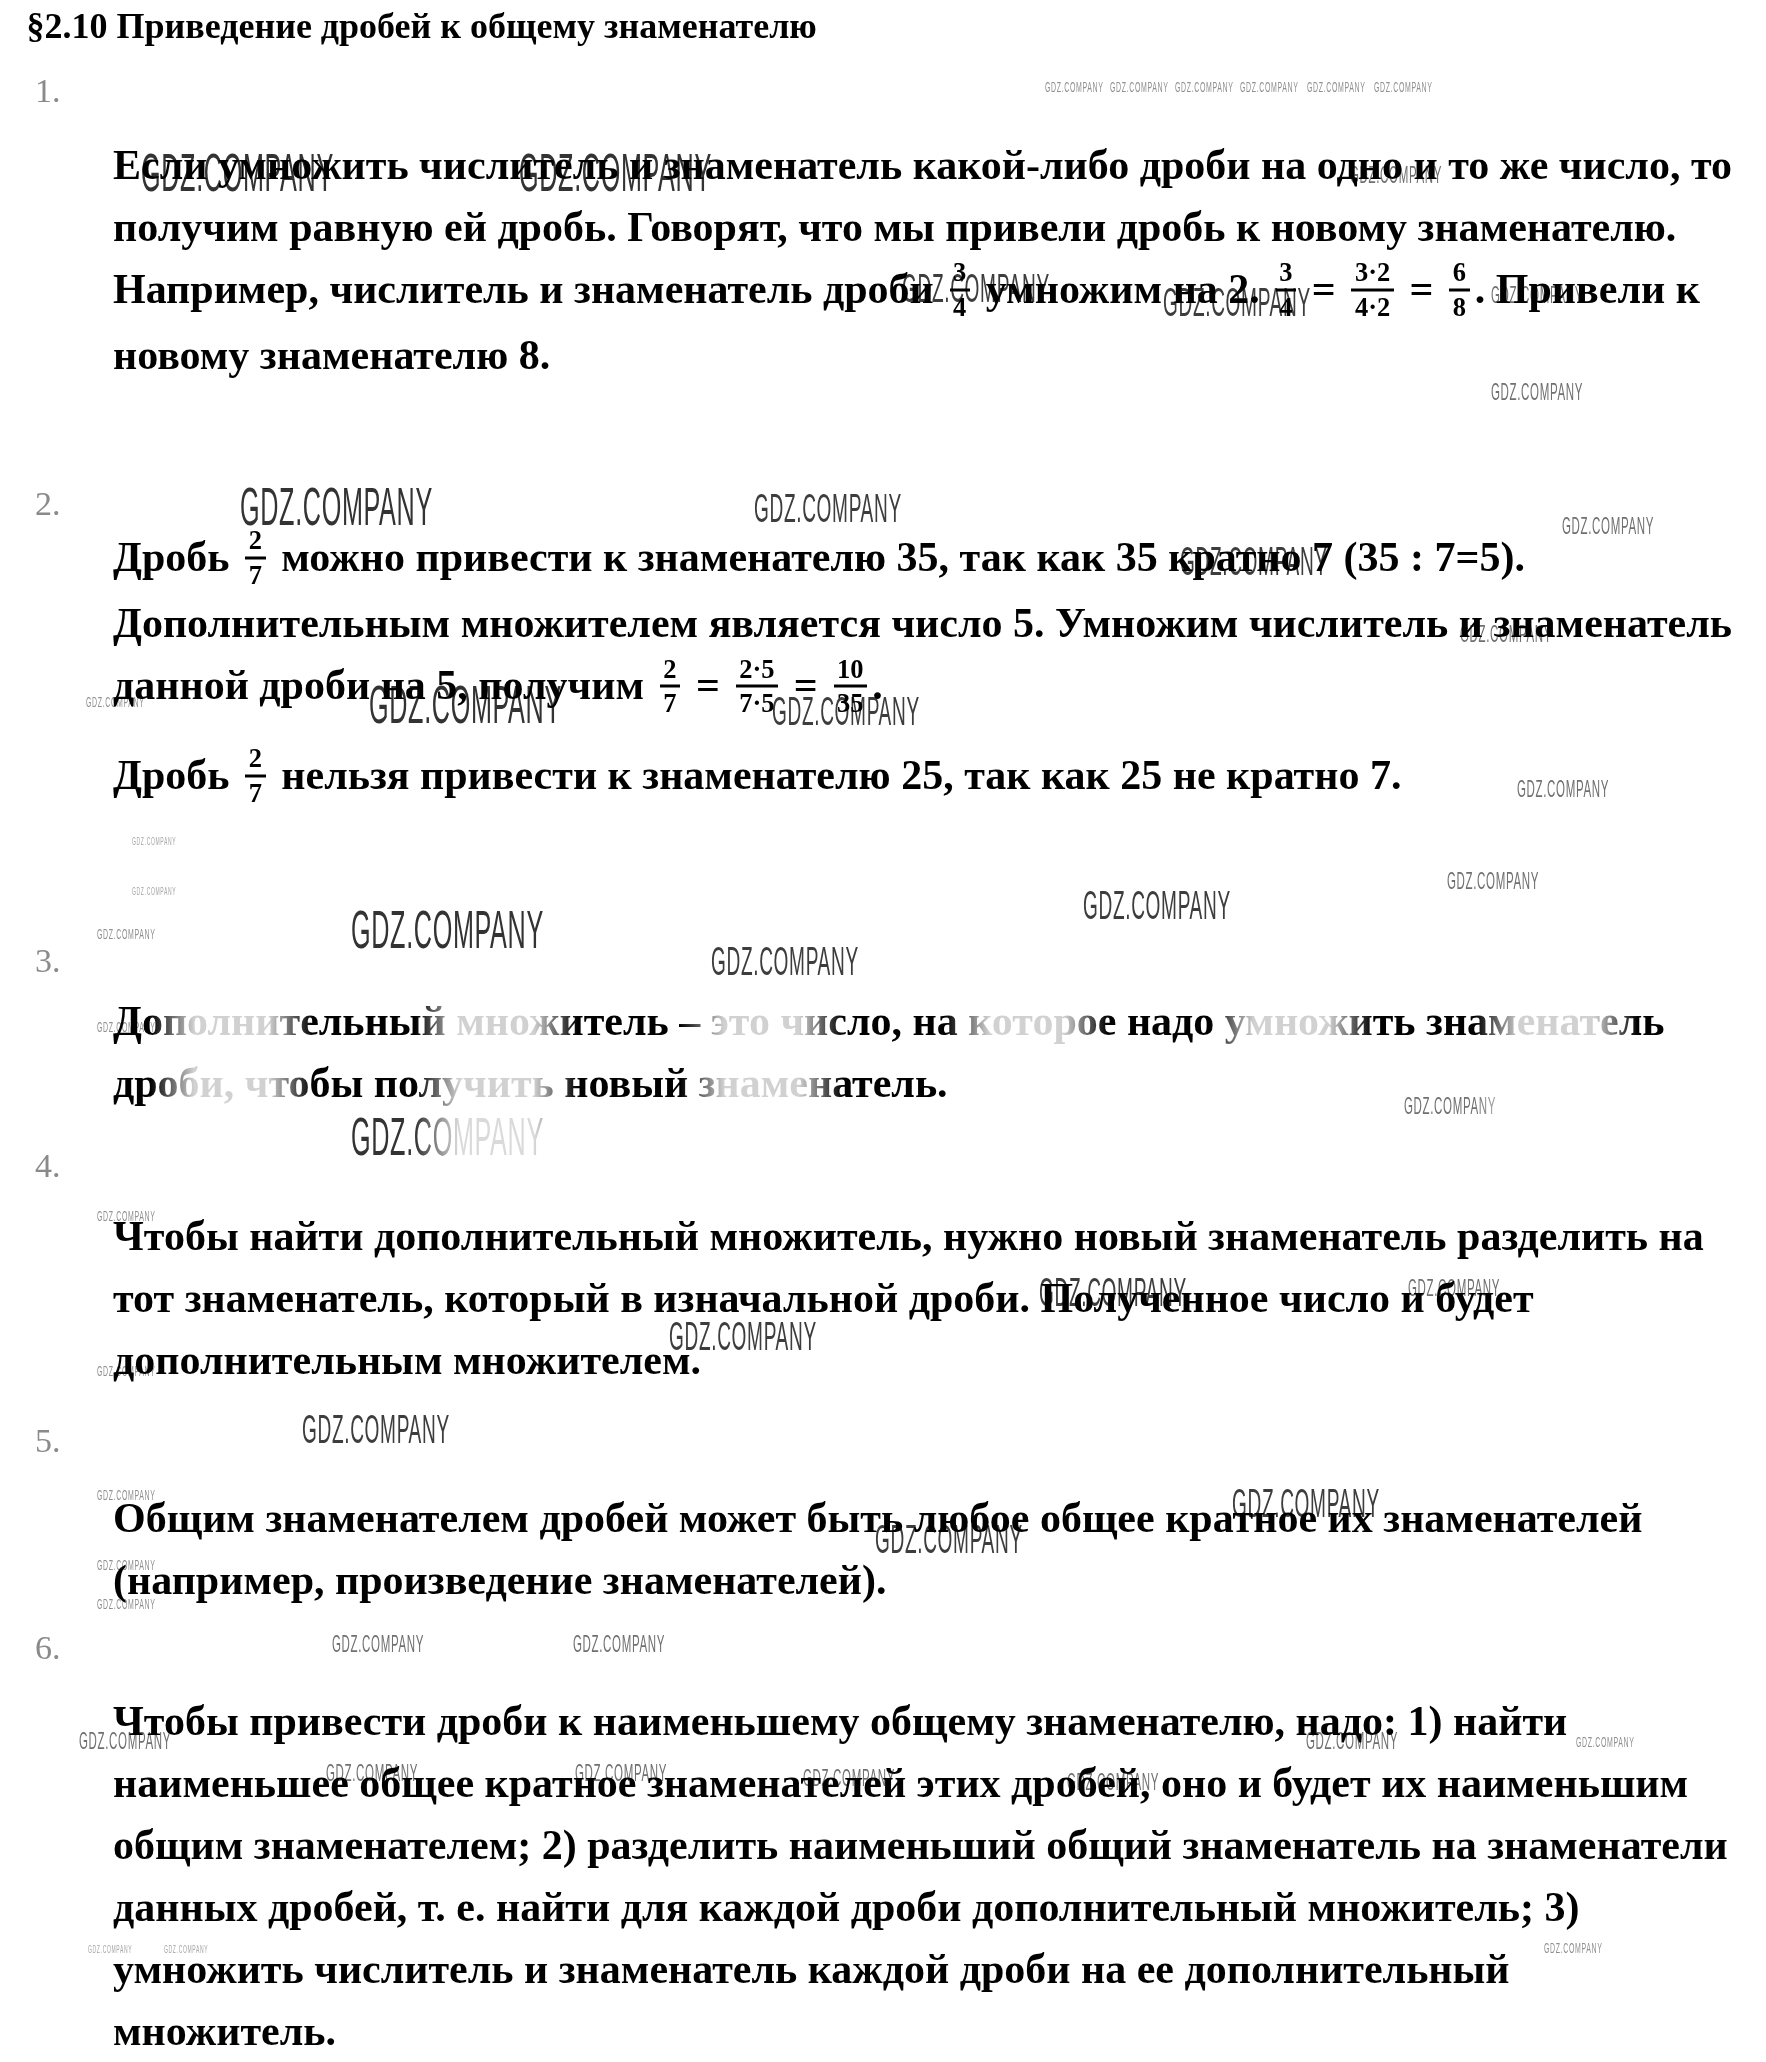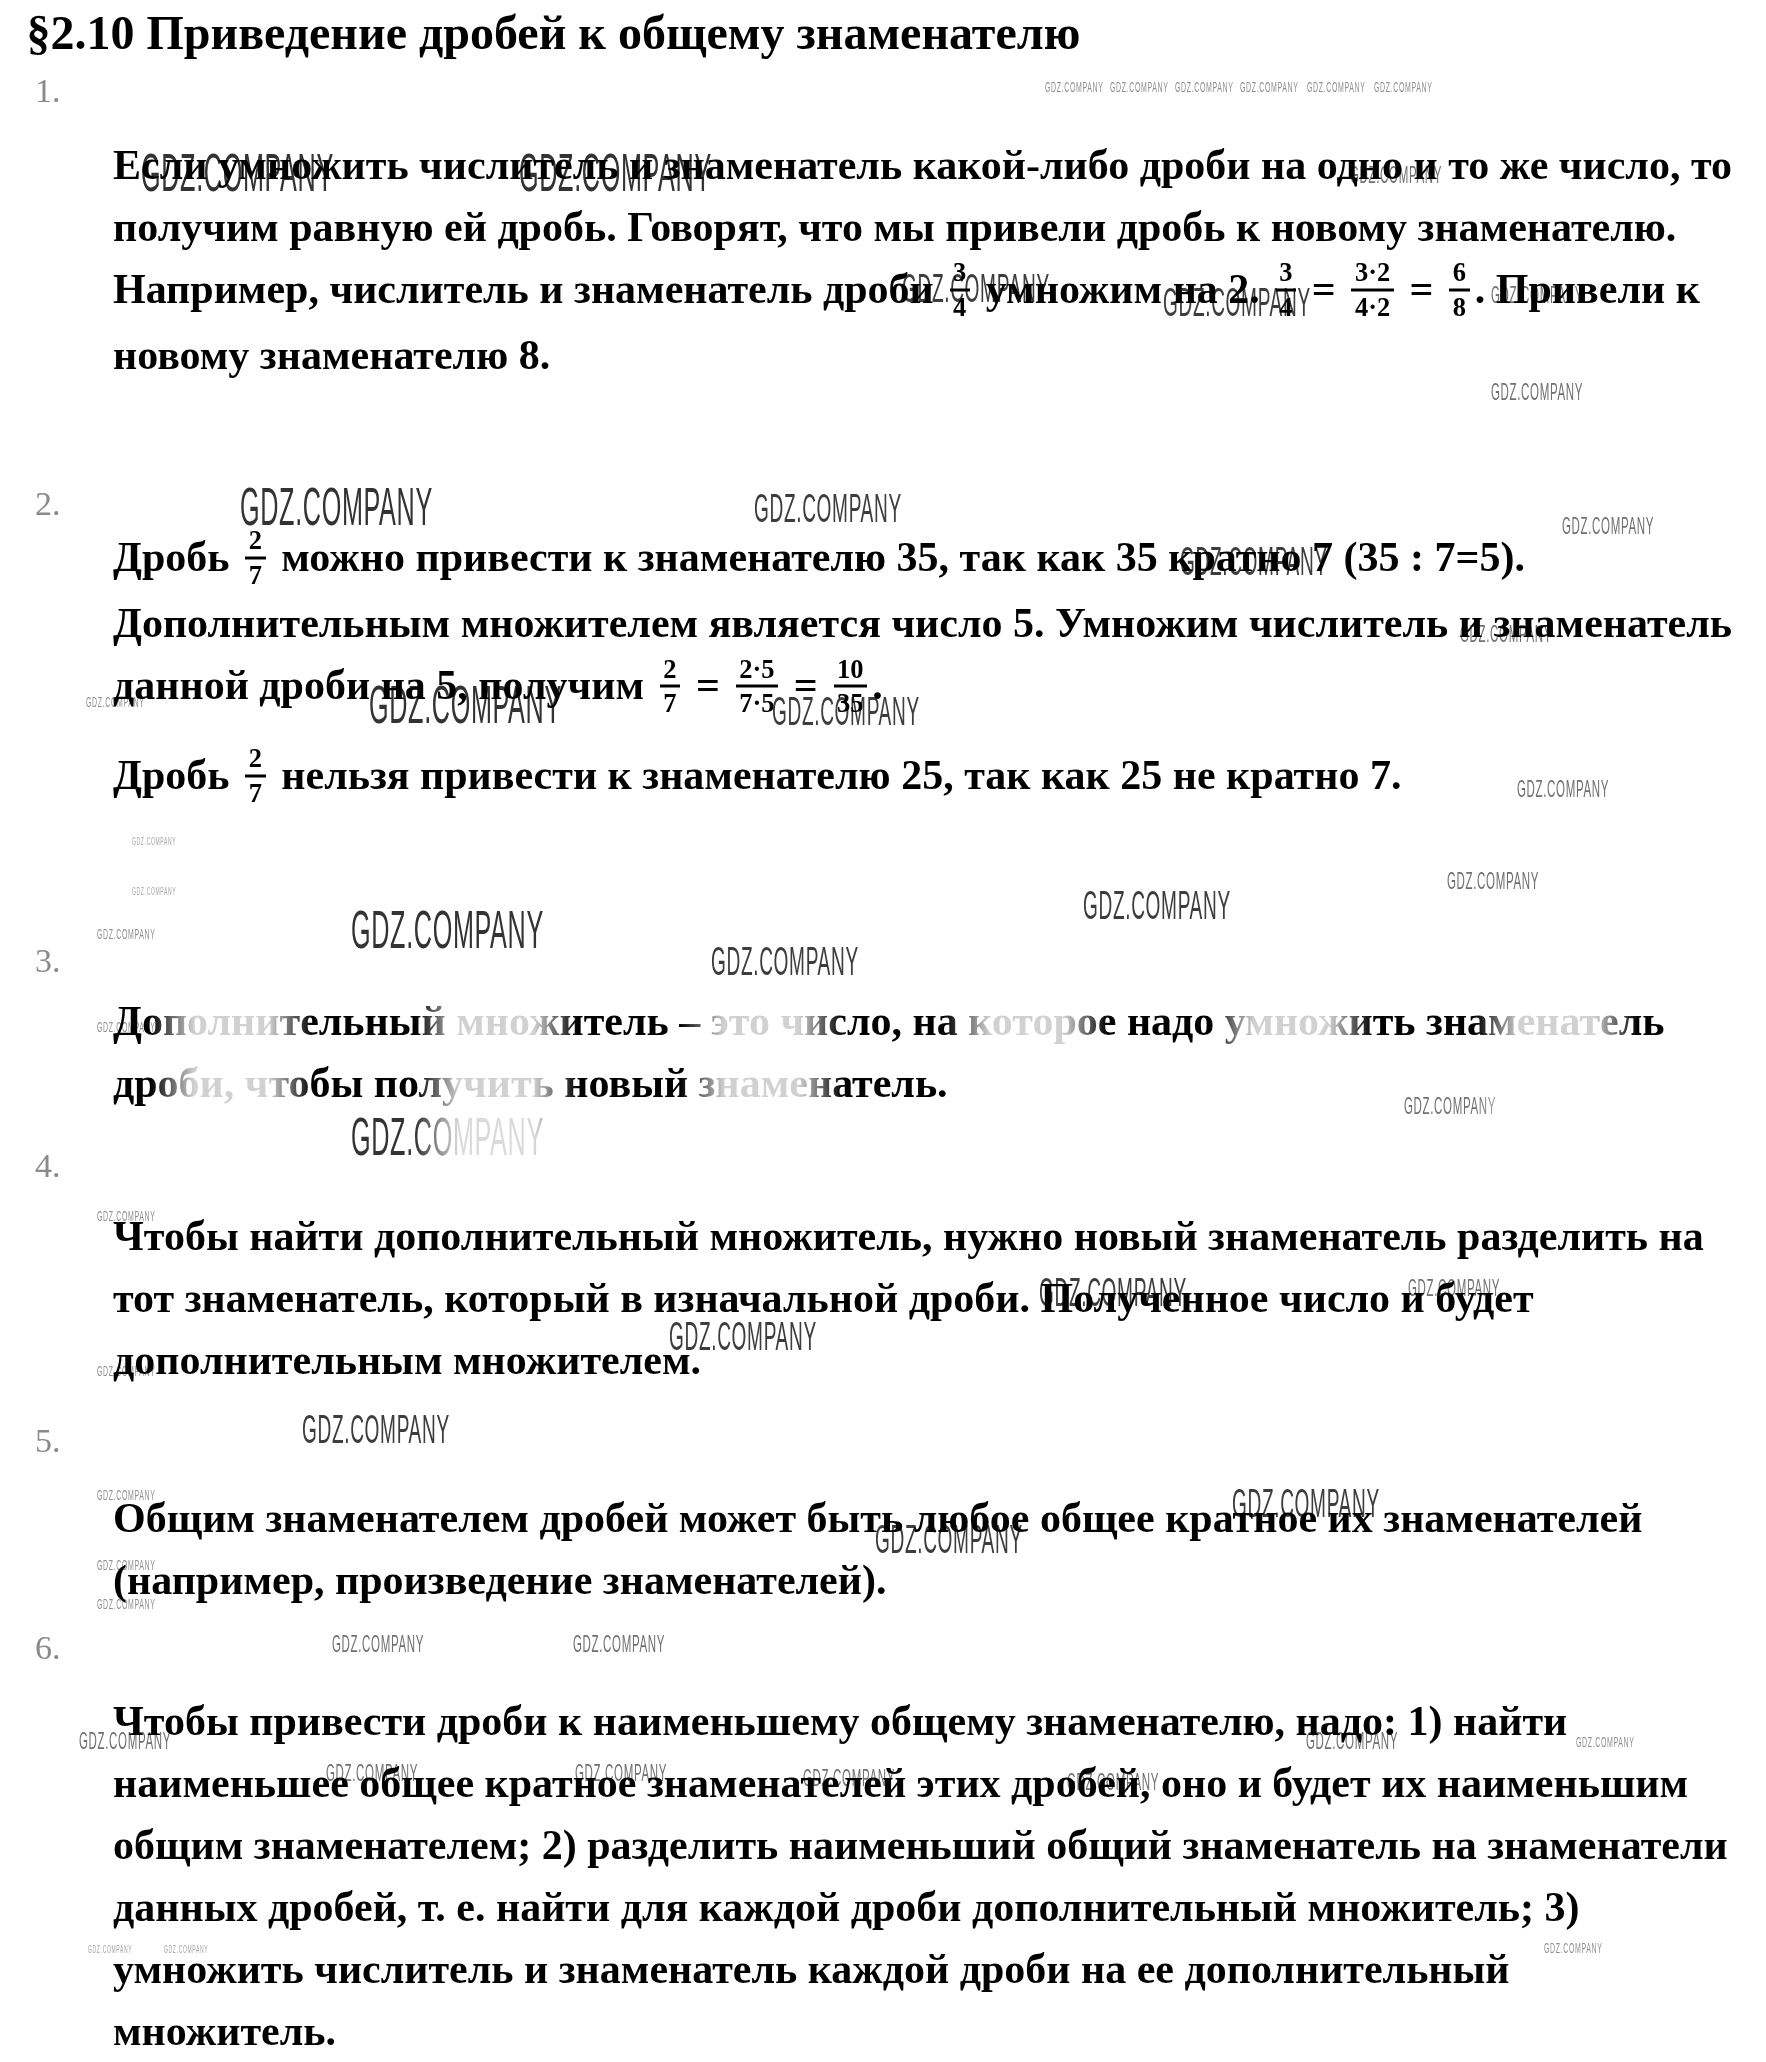--- a/index.html
+++ b/index.html
@@ -8,21 +8,21 @@
     width:1766px;
     height:2063px;
     background:#ffffff;
     overflow:hidden;
     font-family:"Liberation Serif", serif;
     color:#000;
   }
   .title{
     position:absolute;
     left:26.5px; top:5.3px;
-    font-size:48px;
+    font-size:36px;
     font-weight:bold;
     letter-spacing:0px;
     white-space:nowrap;
   }
   .sec-num{
     position:absolute;
     left:35px;
     font-size:34px;
     color:#8a8a8a;
     font-family:"Liberation Serif", serif;

